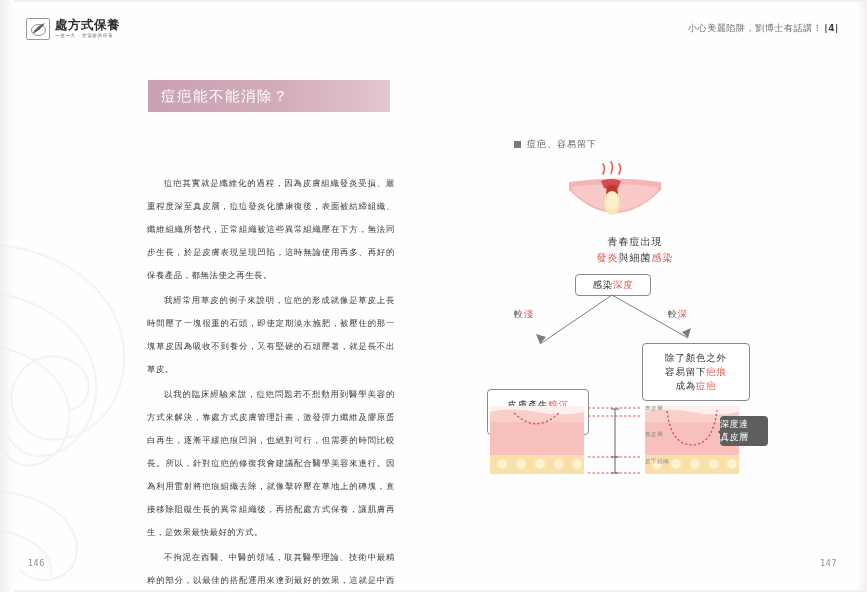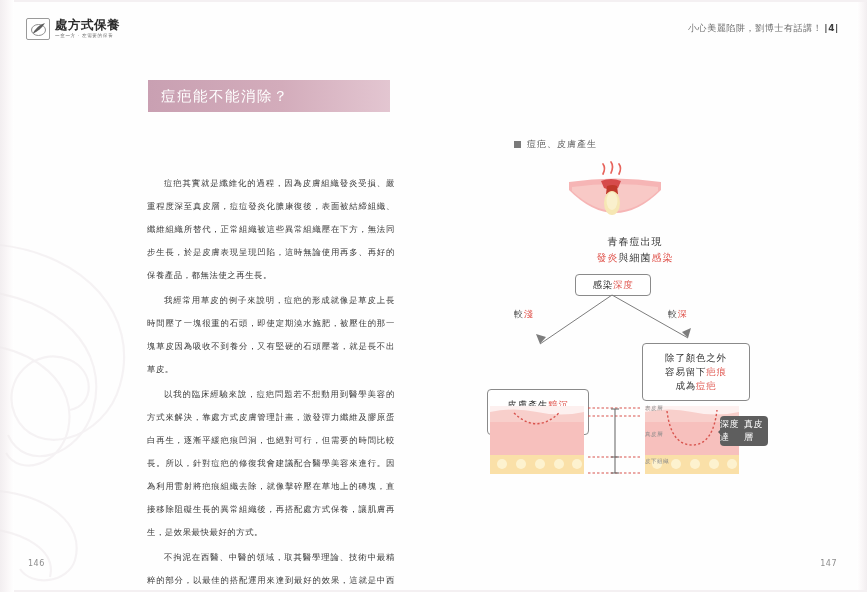--- a/index.html
+++ b/index.html
@@ -74,21 +74,21 @@
   .lbl-deep{position:absolute;left:198px;top:180px;font-size:9px;color:#444;letter-spacing:.7px;}
 
   .skin{position:absolute;width:94px;height:68px;overflow:hidden;}
   .skin-left{left:20px;top:278px;}
   .skin-right{left:175px;top:278px;}
 
   .scale{position:absolute;left:118px;top:277px;width:54px;height:72px;}
   .layer-lbl{position:absolute;font-size:5.6px;color:#8a8a8a;letter-spacing:.4px;white-space:nowrap;}
 
   .callout{position:absolute;left:250px;top:288px;width:48px;height:30px;background:#5e5e5e;
-    border-radius:4px;display:flex;flex-direction:row;align-items:center;justify-content:center;
+    border-radius:4px;display:flex;flex-direction:column;justify-content:center;
     color:#fff;font-size:9px;line-height:13px;letter-spacing:.5px;}
   .callout:after{content:"";position:absolute;left:-7px;top:11px;border:5px solid transparent;
     border-right-color:#5e5e5e;}
 </style>
 </head>
 <body>
 
 <div class="page">
 
   <div class="edge-left"></div>
@@ -135,21 +135,21 @@
     <p class="para">不拘泥在西醫、中醫的領域，取其醫學理論、技術中最精粹的部分，以最佳的搭配運用來達到最好的效果，這就是中西合療的好處。</p>
   </div>
 
   <div class="folio-l">146</div>
   <div class="folio-r">147</div>
 
   <div class="diagram">
 
     <div class="dg-title">
       <span class="dg-sq"></span>
-      <span>痘疤、皮膚產生</span>
+      <span>痘疤、容易留下</span>
     </div>
 
     <svg class="pimple" viewBox="0 0 100 72">
       <g stroke="#e7645c" stroke-width="1.7" fill="none" stroke-linecap="round">
         <path d="M38 14 q3-6 0-10"></path>
         <path d="M46 13 q3-7 0-11"></path>
         <path d="M54 14 q3-6 0-10"></path>
       </g>
       <path d="M4 22 q46 -7 92 0 l0 8 q-46 46 -92 0 Z" fill="#f6b5b5"></path>
       <path d="M7 27 q43 -6 86 0 l0 4 q-43 40 -86 0 Z" fill="#f8c9c6"></path>

